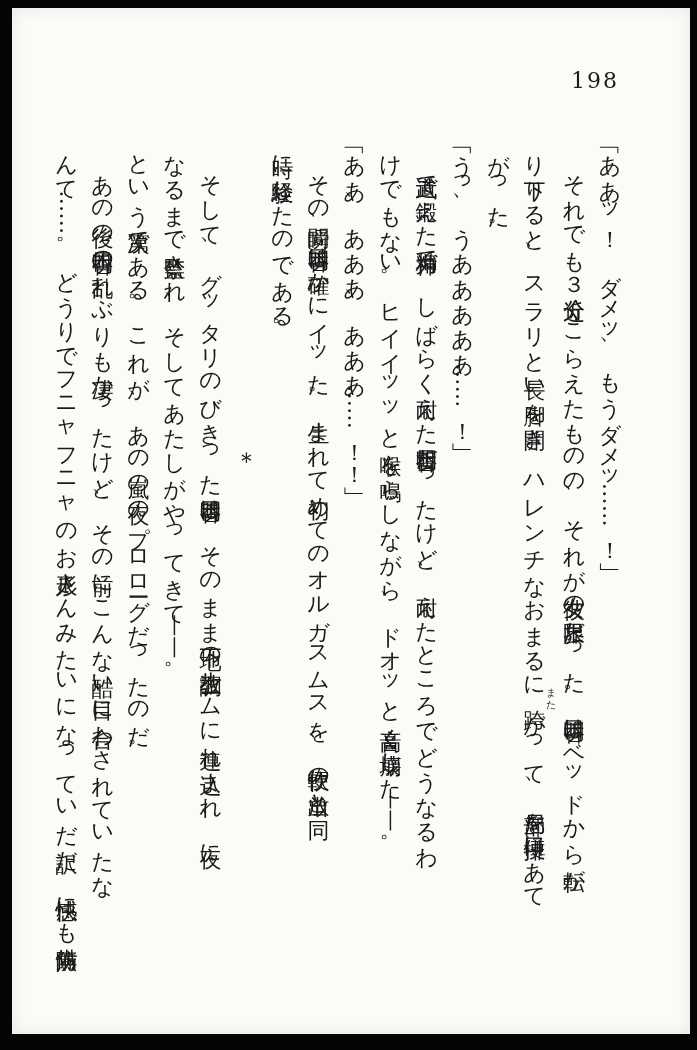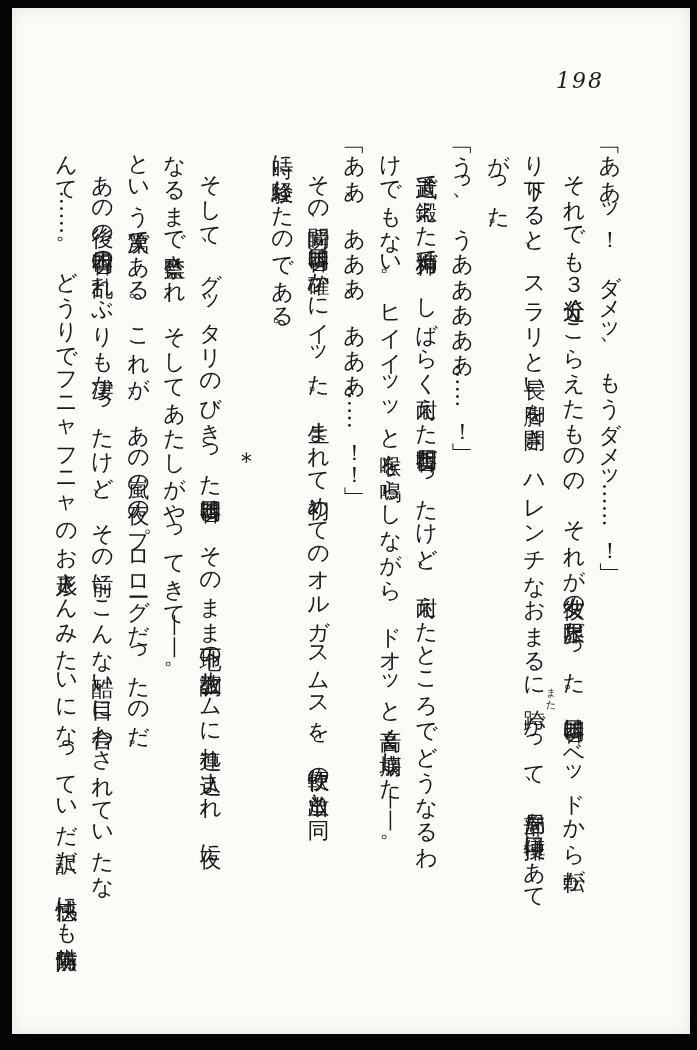--- a/index.html
+++ b/index.html
@@ -18,26 +18,25 @@
     top: 8px;
     left: 12px;
     right: 7px;
     bottom: 16px;
     background: #fbfbf8;
     box-shadow: inset 0 0 18px rgba(0,0,0,0.08);
   }
   .page-number {
     position: absolute;
     top: 60px;
-    right: 86px;
+    right: 71px;
     font-family: "DejaVu Serif", "Liberation Serif", serif;
     font-size: 22px;
     color: #1c1c1c;
     letter-spacing: 2px;
-    font-style: italic;
   }
   .text-block {
     position: absolute;
     top: 132px;
     right: 62px;
     height: 884px;
     writing-mode: vertical-rl;
     text-orientation: mixed;
     font-family: "DejaVu Serif", "Liberation Serif", serif;
     font-size: 22px;

